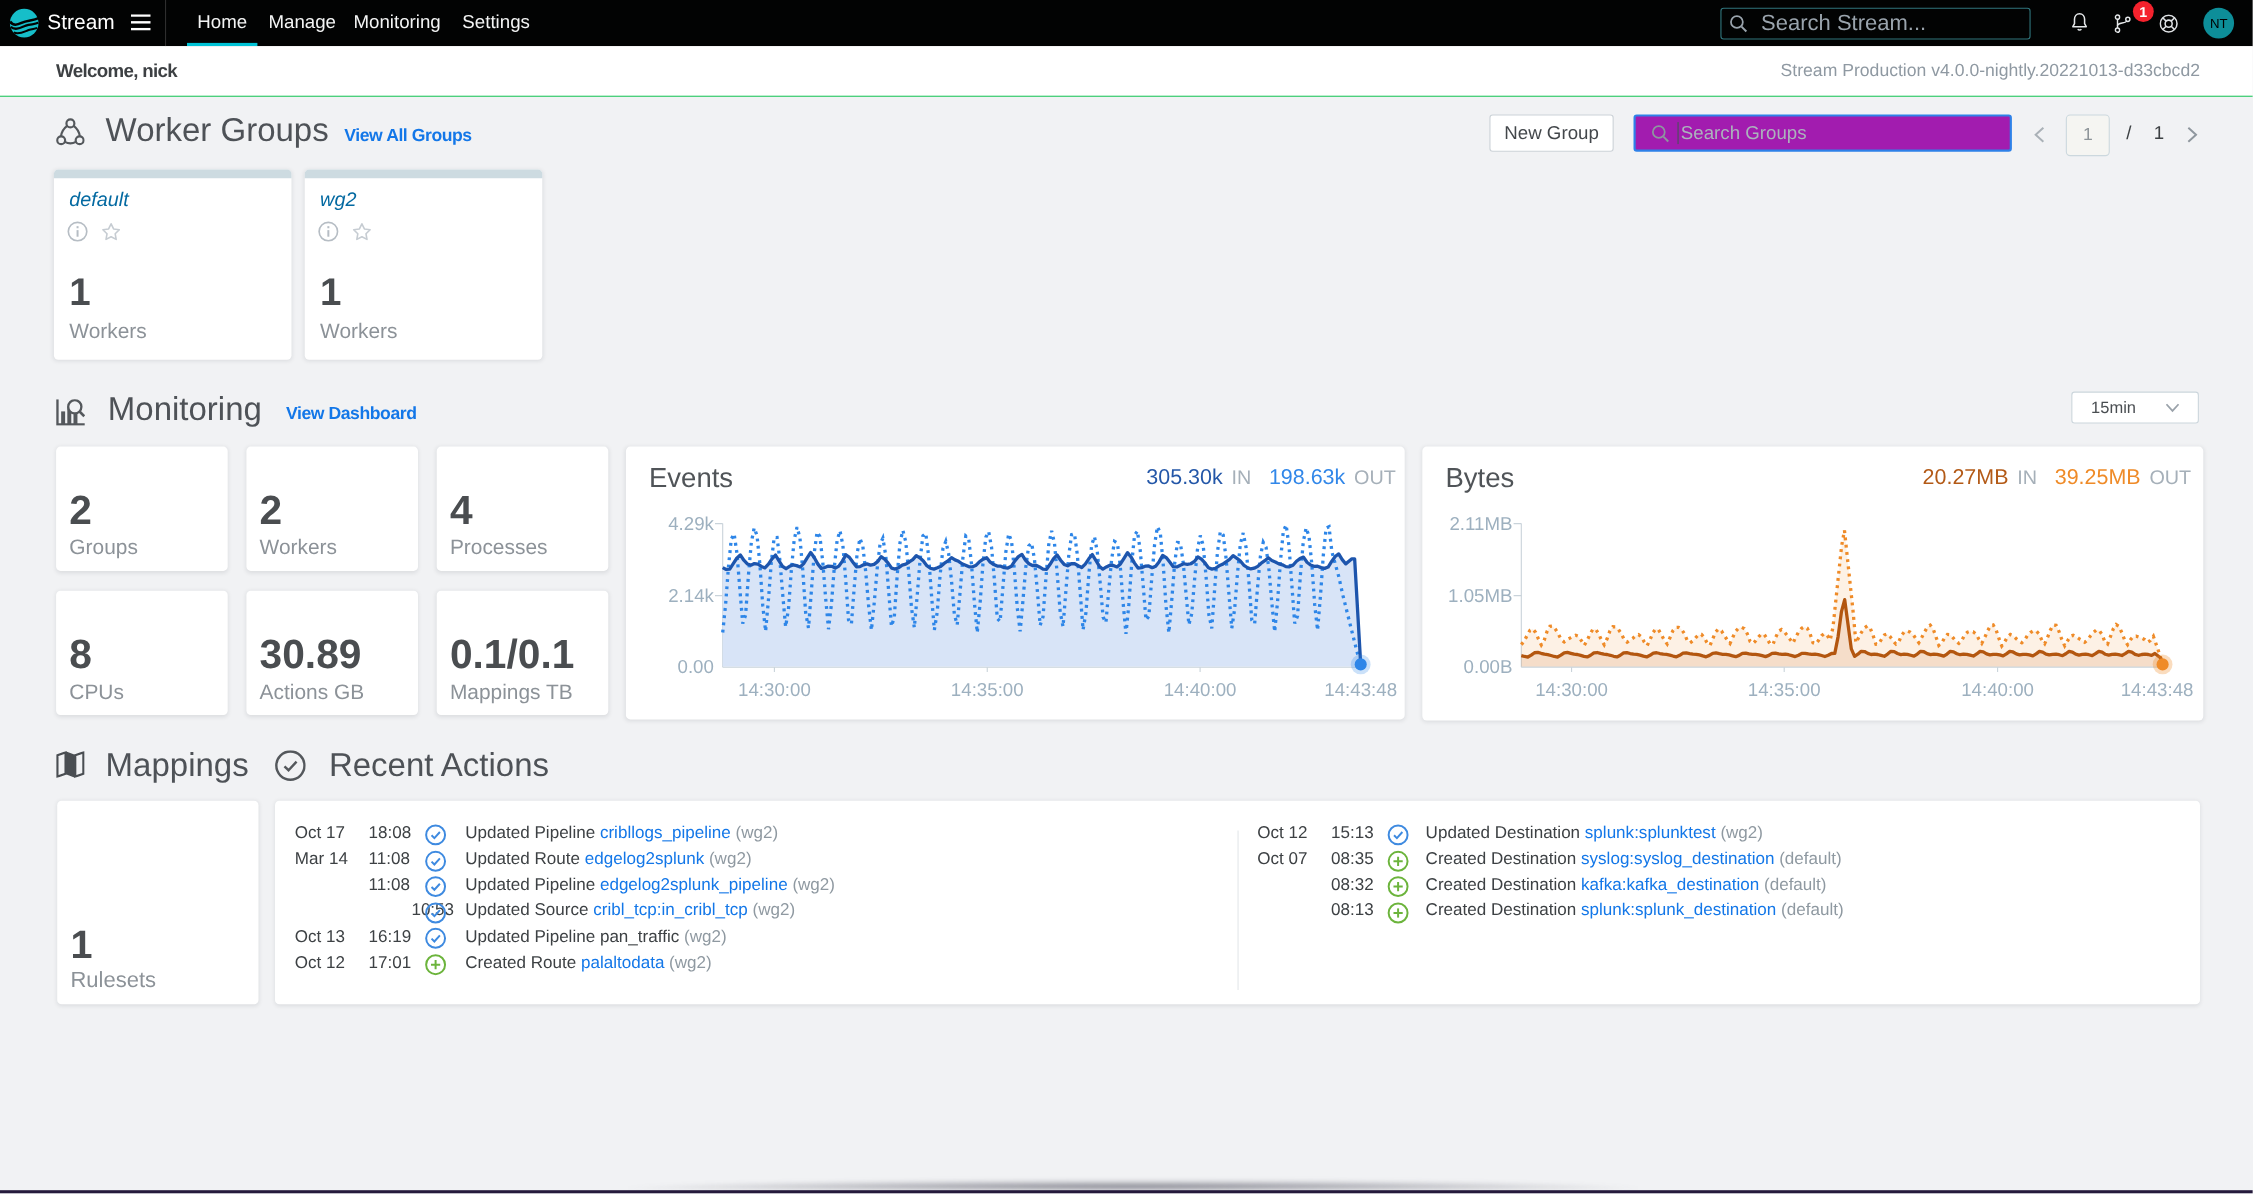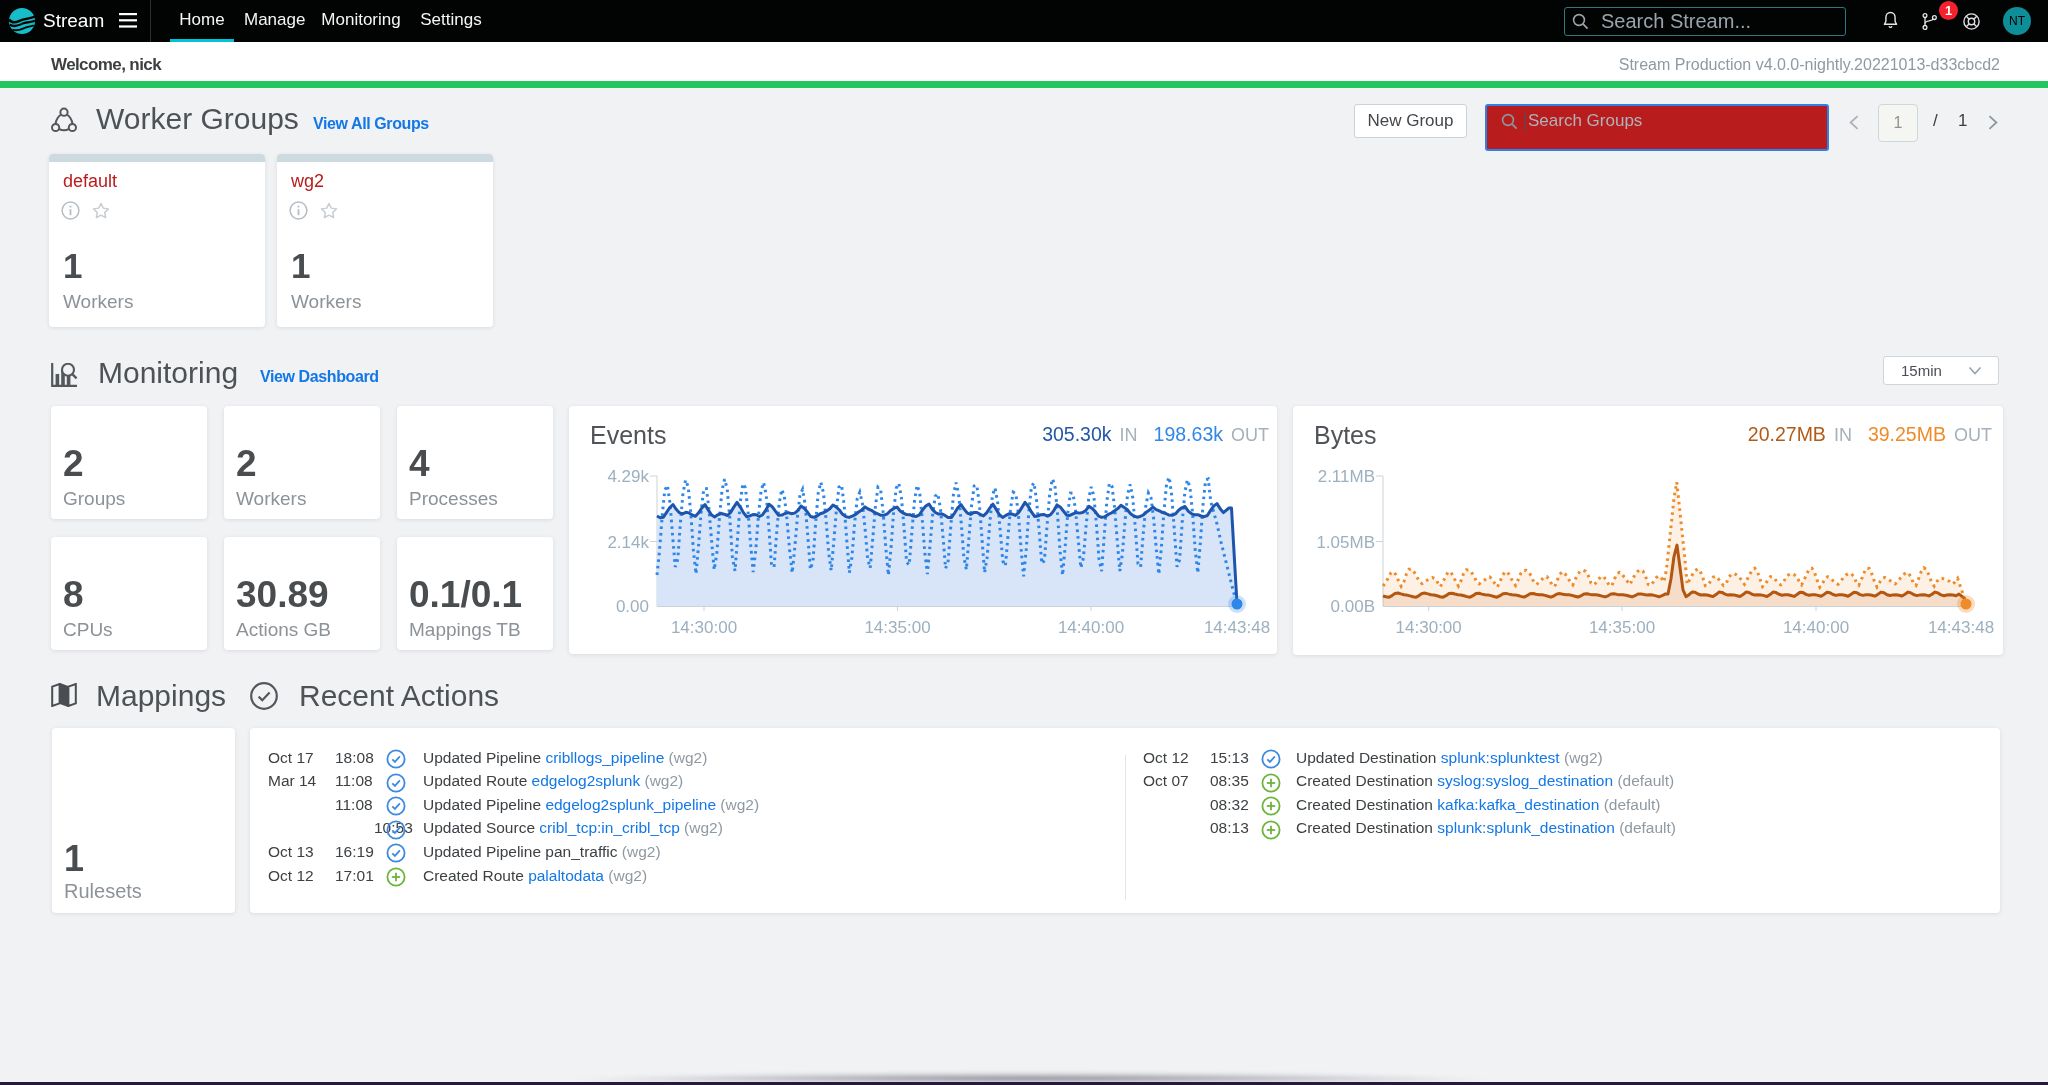--- a/index.html
+++ b/index.html
@@ -11,50 +11,50 @@
 #nav .brand { position:absolute; left:43px; top:0; height:42px; line-height:42px; color:#fff; font-size:19px; }
 #nav .vdiv { position:absolute; left:150px; top:0; width:1px; height:42px; background:#2e2e2e; }
 .navitem { position:absolute; top:0; height:42px; line-height:40px; color:#f4f5f5; font-size:17px; text-align:center; }
 #underline { position:absolute; left:170px; top:39px; width:64px; height:3px; background:#00c3d6; }
 #searchbox { position:absolute; left:1564px; top:7px; width:282px; height:29px; border:1px solid #30767d; border-radius:3px; color:#9aa4ad; font-size:20px; line-height:27px; }
 #searchbox span.ph { margin-left:36px; }
 .badge1 { position:absolute; left:1939px; top:1px; width:19px; height:19px; border-radius:50%; background:#f5222d; color:#fff; font-size:13px; font-weight:bold; text-align:center; line-height:19px; }
 #avatar { position:absolute; left:2003px; top:7px; width:28px; height:28px; border-radius:50%; background:#0d8e99; color:#000000; font-size:12px; text-align:center; line-height:28px; }
 
 
-#welcome { position:absolute; top:42px; left:0; width:2048px; height:46px; background:#fff; border-bottom:7px solid #22c55e; }
+#welcome { position:absolute; top:42px; left:0; width:2048px; height:46px; background:#fff; border-bottom:1px solid #22c55e; }
 #welcome .hi { position:absolute; left:51px; top:0; height:46px; line-height:46px; font-size:17px; font-weight:bold; letter-spacing:-0.6px; color:#3d4043; }
 #welcome .ver { position:absolute; right:48px; top:0; height:46px; line-height:46px; font-size:16px; color:#8f99a2; }
 
 
 .sect-title { position:absolute; font-size:30px; color:#4e5257; }
 .sect-link { position:absolute; font-size:16px; font-weight:bold; letter-spacing:-0.4px; color:#1377e8; }
 
 
 .card { position:absolute; background:#fff; border-radius:4px; box-shadow:0 1px 4px rgba(20,30,40,0.10); }
 .wgcard { width:216px; height:173px; }
 .wgcard .strip { position:absolute; top:0; left:0; right:0; height:8px; background:#cddbe1; border-radius:4px 4px 0 0; }
-.wgcard .name { position:absolute; left:14px; top:17px; font-size:18px; color:#b91c1c; }
+.wgcard .name { position:absolute; left:14px; top:17px; font-size:18px; color:#0369a1;font-style:italic; }
 .wgcard .num { position:absolute; left:14px; top:92px; font-size:35px; font-weight:bold; color:#4a4d50; }
 .wgcard .lbl { position:absolute; left:14px; top:137px; font-size:19px; color:#8c9298; }
 
 .stat { width:156px; height:113px; }
 .stat .num { position:absolute; left:12px; top:38px; font-size:37px; font-weight:bold; color:#4a4d50; line-height:40px; }
 .stat .lbl { position:absolute; left:12px; top:82px; font-size:19px; color:#8c9298; }
 
 
 .chart-title { position:absolute; left:21px; top:15px; font-size:25px; color:#505458; }
 .legend { position:absolute; top:17px; font-size:18px; color:#a6b0b9; }
 .legend span { margin-left:3px; }
 .legend b { margin-left:6px; }
 .legend b { font-size:19.5px; font-weight:normal; }
 
 
 #newgroup { position:absolute; left:1354px; top:104px; width:113px; height:34px; background:#fff; border:1px solid #ccd2d7; border-radius:3px; font-size:17px; color:#43474b; text-align:center; line-height:32px; }
-#searchgroups { position:absolute; left:1485px; top:104px; width:344px; height:47px; background:#b91c1c; border:2px solid #2e81e8; border-radius:3px;text-decoration:underline; }
+#searchgroups { position:absolute; left:1485px; top:104px; width:344px; height:34px; background:#a21caf; border:2px solid #2e81e8; border-radius:3px;text-decoration:underline; }
 #searchgroups .ph { position:absolute; left:41px; top:0; line-height:30px; font-size:17px; color:#abb4bc; }
 #pgbox { position:absolute; left:1878px; top:104px; width:40px; height:38px; background:#f5f5f2; border:1px solid #ccd8de; border-radius:4px; font-size:16px; color:#8d9499; text-align:center; line-height:36px; }
 .pgtxt { position:absolute; top:105px; height:32px; line-height:32px; font-size:17px; }
 #select15 { position:absolute; left:1883px; top:356px; width:116px; height:29px; background:#fff; border:1px solid #ccd6dc; border-radius:3px; }
 #select15 .t { position:absolute; left:17px; top:0; line-height:27px; font-size:15px; color:#4a4e52; }
 
 
 .act { position:absolute; font-size:15.5px; color:#3d4144; white-space:nowrap; }
 .act .lnk { color:#1377e8; }
 .act .grey { color:#8f99a1; }

